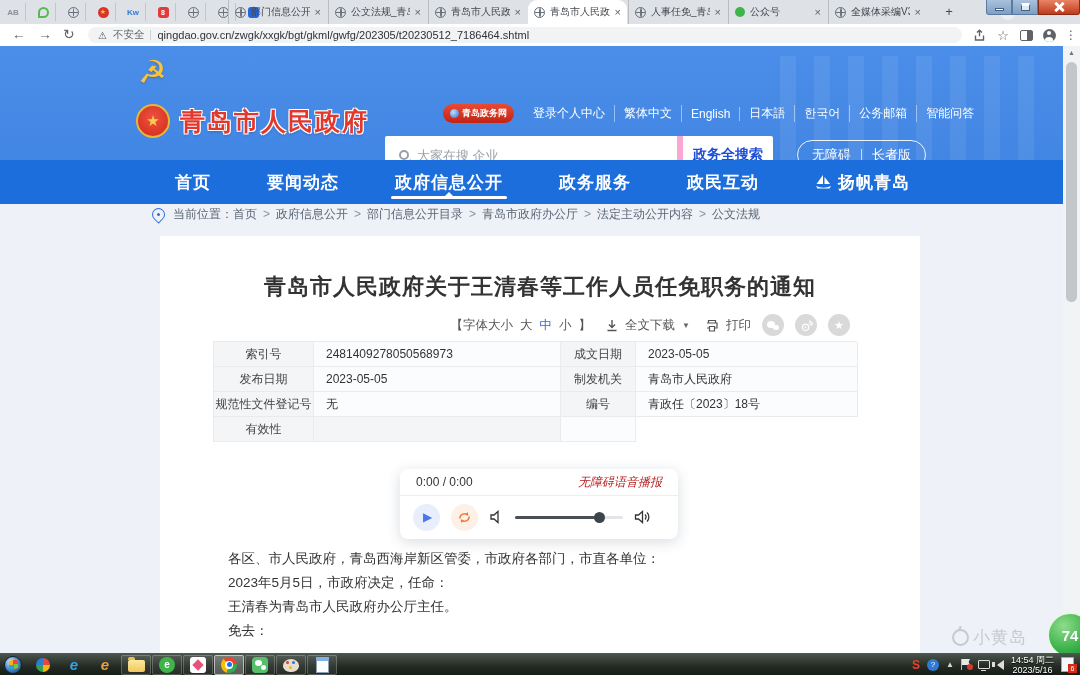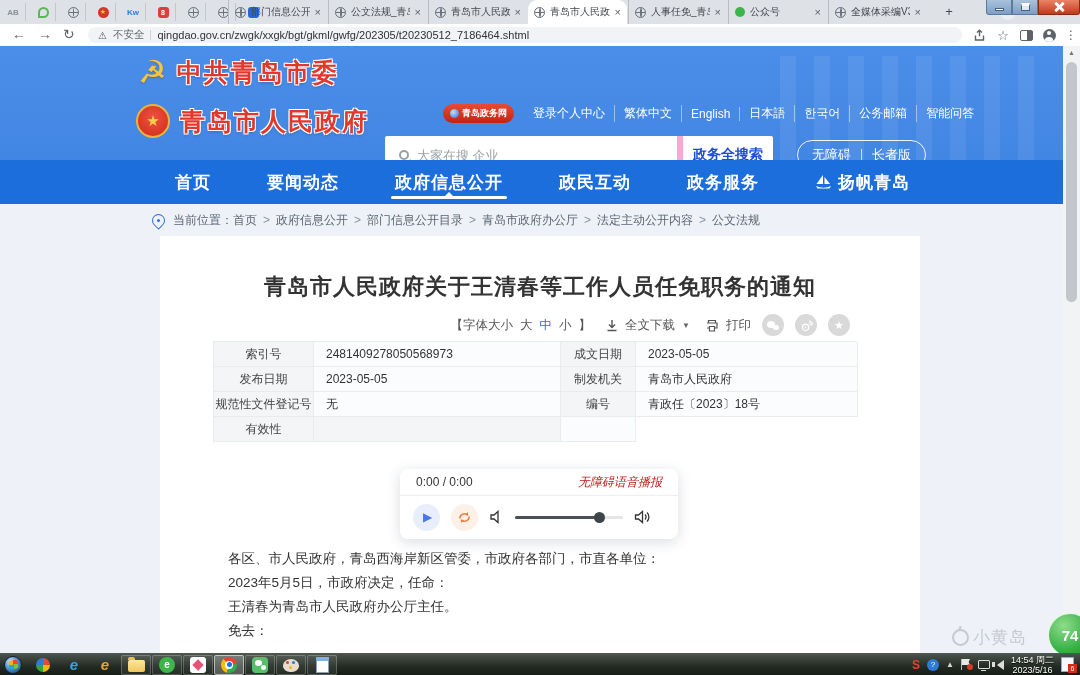--- a/index.html
+++ b/index.html
@@ -86,21 +86,21 @@
   .acc-pill .pdiv { width:1px; height:13px; background:rgba(255,255,255,.7); padding:0; }
   .hotrow { position:absolute; left:385px; top:134px; display:flex; align-items:center; gap:24px; color:#fff; font-size:12px; }
   .hotrow .hlabel { opacity:.95; }
 
   .mainnav { position:absolute; left:0; top:114px; width:1080px; height:44px; background:#1d6edd; }
   .mainnav .wrap { position:absolute; left:175px; top:0; width:735px; height:44px; display:flex; align-items:center; justify-content:space-between; }
   .nitem { position:relative; color:#fff; font-size:17px; font-weight:bold; height:44px; display:flex; align-items:center; gap:6px; letter-spacing:1px; }
   .nitem.active::after { content:""; position:absolute; left:-4px; right:-4px; bottom:5px; height:3px; background:#fff; border-radius:2px; }
   .nitem.active::before { content:""; position:absolute; left:50%; margin-left:-4px; bottom:8px; border-left:4px solid transparent; border-right:4px solid transparent; border-bottom:4px solid #fff; }
 
-  .crumbs { position:absolute; left:0; top:158px; width:1080px; height:32px; display:flex; align-items:center; font-size:12px; color:#5b6573; }
+  .crumbs { position:absolute; left:0; top:152px; width:1080px; height:32px; display:flex; align-items:center; font-size:12px; color:#5b6573; }
   .pin-ic { margin-left:152px; margin-right:8px; width:13px; height:13px; border:1.5px solid #2f6bd8; border-radius:50% 50% 50% 0; transform:rotate(-45deg); position:relative; }
   .pin-ic::before { content:""; position:absolute; left:3.5px; top:3.5px; width:3px; height:3px; border-radius:50%; background:#2f6bd8; }
   .crumbs .sep { margin:0 6px; color:#8b94a1; }
   .crumbs a { color:#5b6573; text-decoration:none; }
 
   
   .card { position:absolute; left:160px; top:190px; width:760px; height:417px; background:#fff; }
   .a-title { position:absolute; left:40px; right:40px; top:36px; text-align:center; font-size:22px; font-weight:bold; color:#333; letter-spacing:1px; }
   .tools { position:absolute; right:70px; top:78px; display:flex; align-items:center; gap:7px; font-size:12.5px; color:#555; }
   .tools .fs-mid { color:#2f6bd8; }
@@ -301,21 +301,20 @@
       </span>
     <span class="tb-ic" style="left:1062px; font-size:12px">⋮</span>
   </div>
 
   <div class="page">
 
     <div class="hero">
       <div class="hero-deco"></div>
       <div class="org org-party">
         <span class="emb-party">☭</span>
-        <span class="org-txt">中共青岛市委</span>
       </div>
       <div class="org org-gov">
         <span class="emb-gov">★</span>
         <span class="org-txt">青岛市人民政府</span>
       </div>
 
       <div class="toplinks">
         <span class="portal-logo">
           <span class="portal-globe"></span>
           <span>青岛政务网</span>
@@ -347,22 +346,22 @@
         <span>招聘</span>
         <span>人才引进</span>
       </div>
     </div>
 
     <div class="mainnav">
       <div class="wrap">
         <span class="nitem">首页</span>
         <span class="nitem">要闻动态</span>
         <span class="nitem active">政府信息公开</span>
+        <span class="nitem">政务服务</span>
         <span class="nitem">政民互动</span>
-        <span class="nitem">政务服务</span>
         <span class="nitem">
           <svg width="17" height="16" viewBox="0 0 17 16">
               <path d="M8 1 L8 10 L1.5 10 Z" fill="#fff"></path>
               <path d="M9.5 3 L9.5 10 L15 10 Z" fill="#fff"></path>
               <path d="M1 12 q7.5 3.5 15 0 l-1.5 2.5 h-12 Z" fill="#fff"></path>
             </svg>
           <span>扬帆青岛</span>
         </span>
       </div>
     </div>

